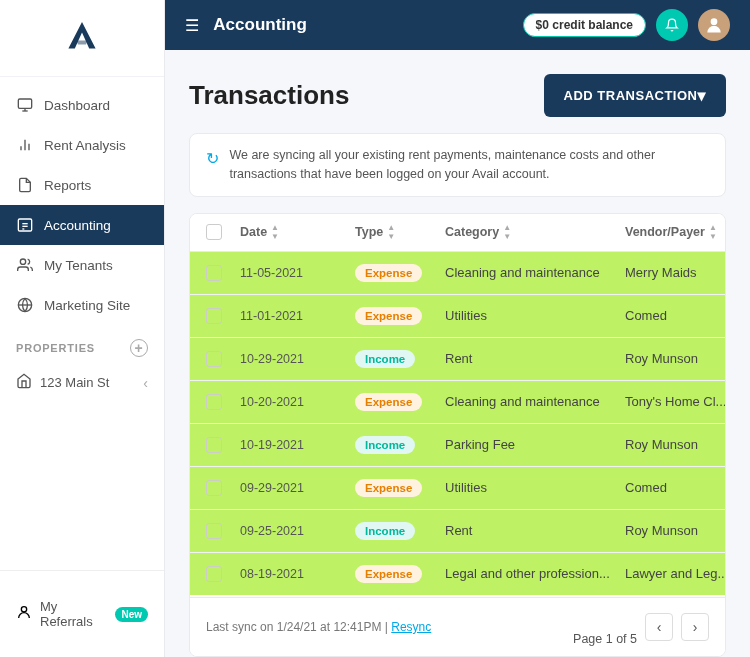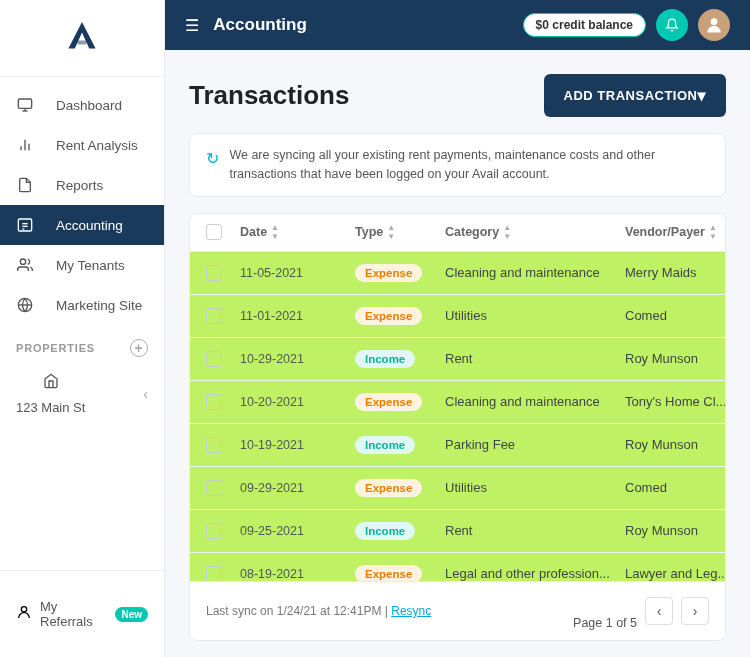--- a/index.html
+++ b/index.html
@@ -3,44 +3,44 @@
   <meta charset="utf-8">
   <style>
     * { box-sizing: border-box; margin: 0; padding: 0; }
     body { font-family: -apple-system, BlinkMacSystemFont, 'Segoe UI', sans-serif; background: #f0f2f5; display: flex; height: 657px; width: 750px; overflow: hidden; }
 
     
     .sidebar { width: 165px; background: #fff; display: flex; flex-direction: column; border-right: 1px solid #e8eaed; flex-shrink: 0; }
     .sidebar-logo { padding: 18px 16px; display: flex; align-items: center; justify-content: center; border-bottom: 1px solid #f0f2f5; }
     .logo-icon { width: 40px; height: 40px; }
     .sidebar-nav { flex: 1; padding: 8px 0; }
-    .sidebar-item { display: flex; align-items: center; gap: 22px; padding: 11px 16px; cursor: pointer; color: #555; font-size: 13.5px; font-weight: 500; border-radius: 0; }
+    .sidebar-item { display: flex; align-items: center; gap: 10px; padding: 11px 16px; cursor: pointer; color: #555; font-size: 13.5px; font-weight: 500; border-radius: 0; }
     .sidebar-item.active { background: #1a3a5c; color: #fff; }
     .sidebar-item .icon { width: 18px; height: 18px; flex-shrink: 0; display: flex; align-items: center; justify-content: center; }
     .sidebar-section { padding: 14px 16px 6px; font-size: 11px; font-weight: 700; color: #999; letter-spacing: 0.8px; display: flex; align-items: center; justify-content: space-between; }
     .sidebar-section .plus { width: 18px; height: 18px; border: 1.5px solid #aaa; border-radius: 50%; display: flex; align-items: center; justify-content: center; cursor: pointer; font-size: 14px; color: #aaa; }
     .sidebar-property { display: flex; align-items: center; gap: 10px; padding: 10px 16px; cursor: pointer; color: #555; font-size: 13px; font-weight: 500; justify-content: space-between; }
-    .sidebar-property-left { display: flex; align-items: center; gap: 8px; flex-direction: column; }
+    .sidebar-property-left { display: flex; align-items: center; gap: 8px; }
     .sidebar-bottom { padding: 28px 16px; border-top: 1px solid #eee; display: flex; align-items: center; gap: 8px; }
     .sidebar-bottom .label { font-size: 13px; color: #555; font-weight: 500; }
     .badge-new { background: #00c9b1; color: #fff; font-size: 10px; font-weight: 700; padding: 2px 6px; border-radius: 10px; }
 
     
     .main { flex: 1; display: flex; flex-direction: column; overflow: hidden; }
 
     
     .topbar { background: #1a3a5c; display: flex; align-items: center; padding: 0 20px; height: 50px; gap: 10px; flex-shrink: 0; }
     .topbar-icon { color: #fff; font-size: 16px; margin-right: 4px; }
     .topbar-title { color: #fff; font-size: 17px; font-weight: 600; flex: 1; }
     .credit-badge { background: #fff; border: 1.5px solid #00c9b1; border-radius: 20px; padding: 4px 12px; font-size: 12px; font-weight: 600; color: #333; }
     .topbar-bell { width: 32px; height: 32px; background: #00c9b1; border-radius: 50%; display: flex; align-items: center; justify-content: center; color: #fff; font-size: 14px; cursor: pointer; }
     .topbar-avatar { width: 32px; height: 32px; background: #c8a07a; border-radius: 50%; overflow: hidden; display: flex; align-items: center; justify-content: center; }
 
     
-    .content { flex: 1; padding: 24px 24px 16px; overflow: hidden; display: flex; flex-direction: column; background: #f5f7fa; }
+    .content { flex: 1; padding: 24px 24px 0; overflow: hidden; display: flex; flex-direction: column; background: #f5f7fa; }
 
     .page-header { display: flex; align-items: center; justify-content: space-between; margin-bottom: 16px; }
     .page-title { font-size: 26px; font-weight: 700; color: #222; }
     .add-btn { background: #1a3a5c; color: #fff; border: none; padding: 12px 20px; border-radius: 6px; font-size: 13px; font-weight: 700; letter-spacing: 0.5px; cursor: pointer; display: flex; align-items: center; gap: 0; }
     .add-btn .chevron { font-size: 16px; }
 
     .sync-banner { background: #fff; border: 1px solid #e8eaed; border-radius: 8px; padding: 12px 16px; display: flex; align-items: flex-start; gap: 10px; margin-bottom: 16px; font-size: 12.5px; color: #555; line-height: 1.5; }
     .sync-icon { color: #00a8e8; font-size: 16px; flex-shrink: 0; margin-top: 1px; }
 
     

